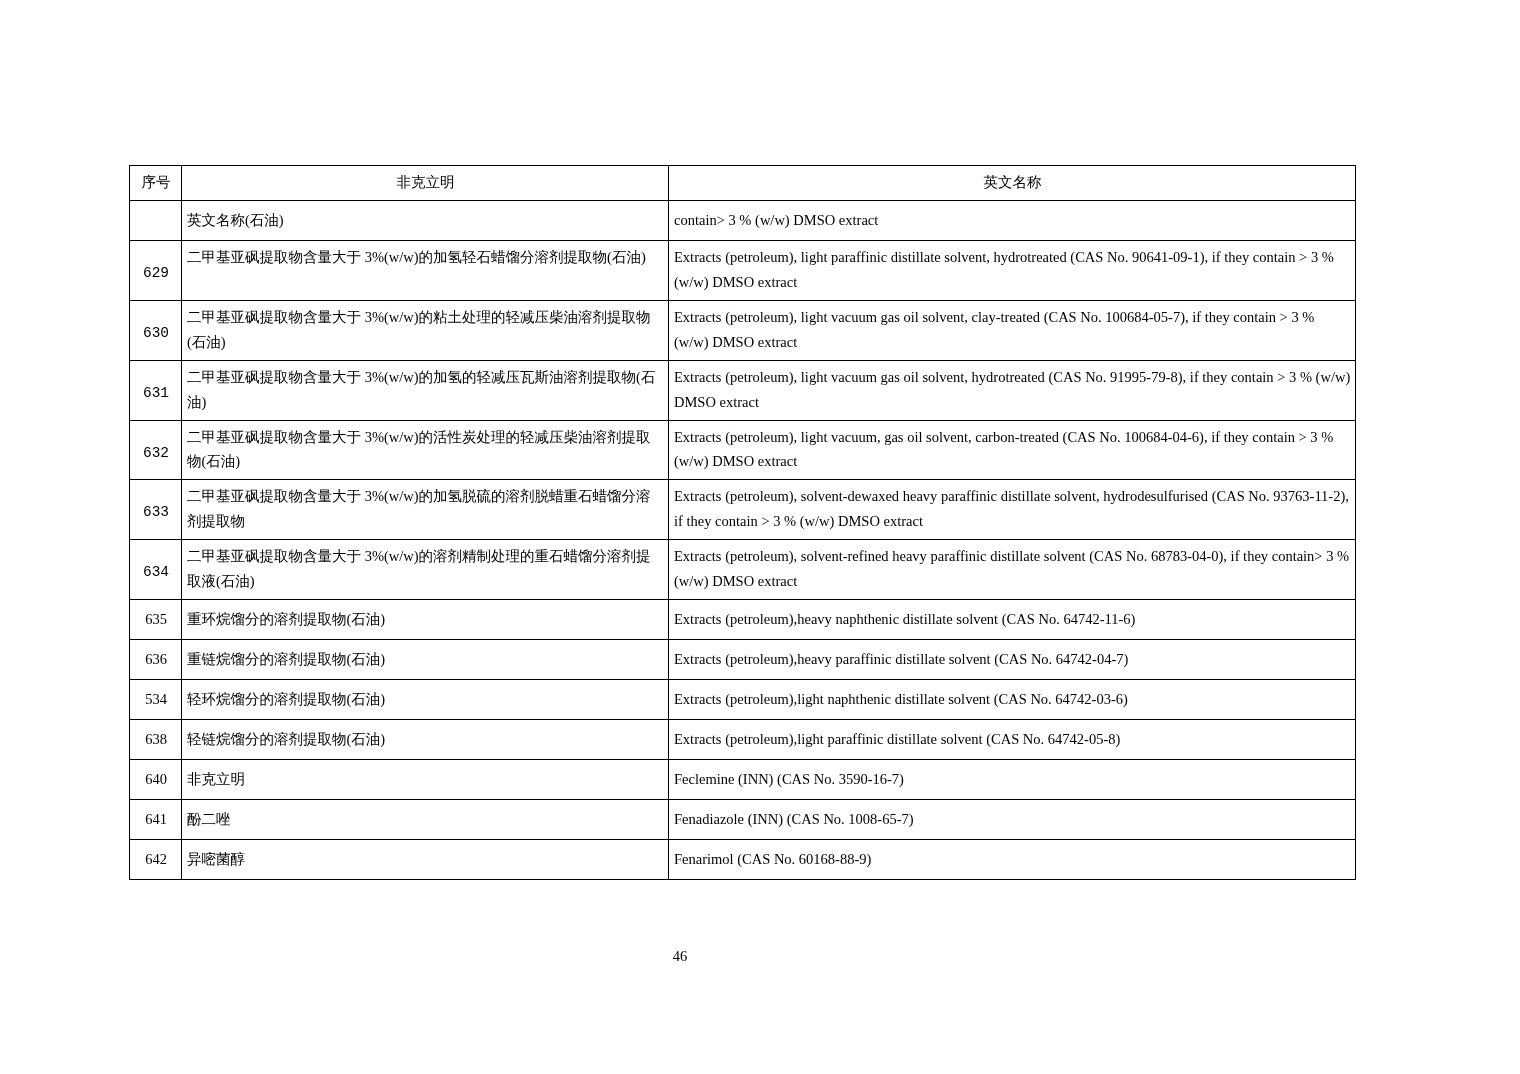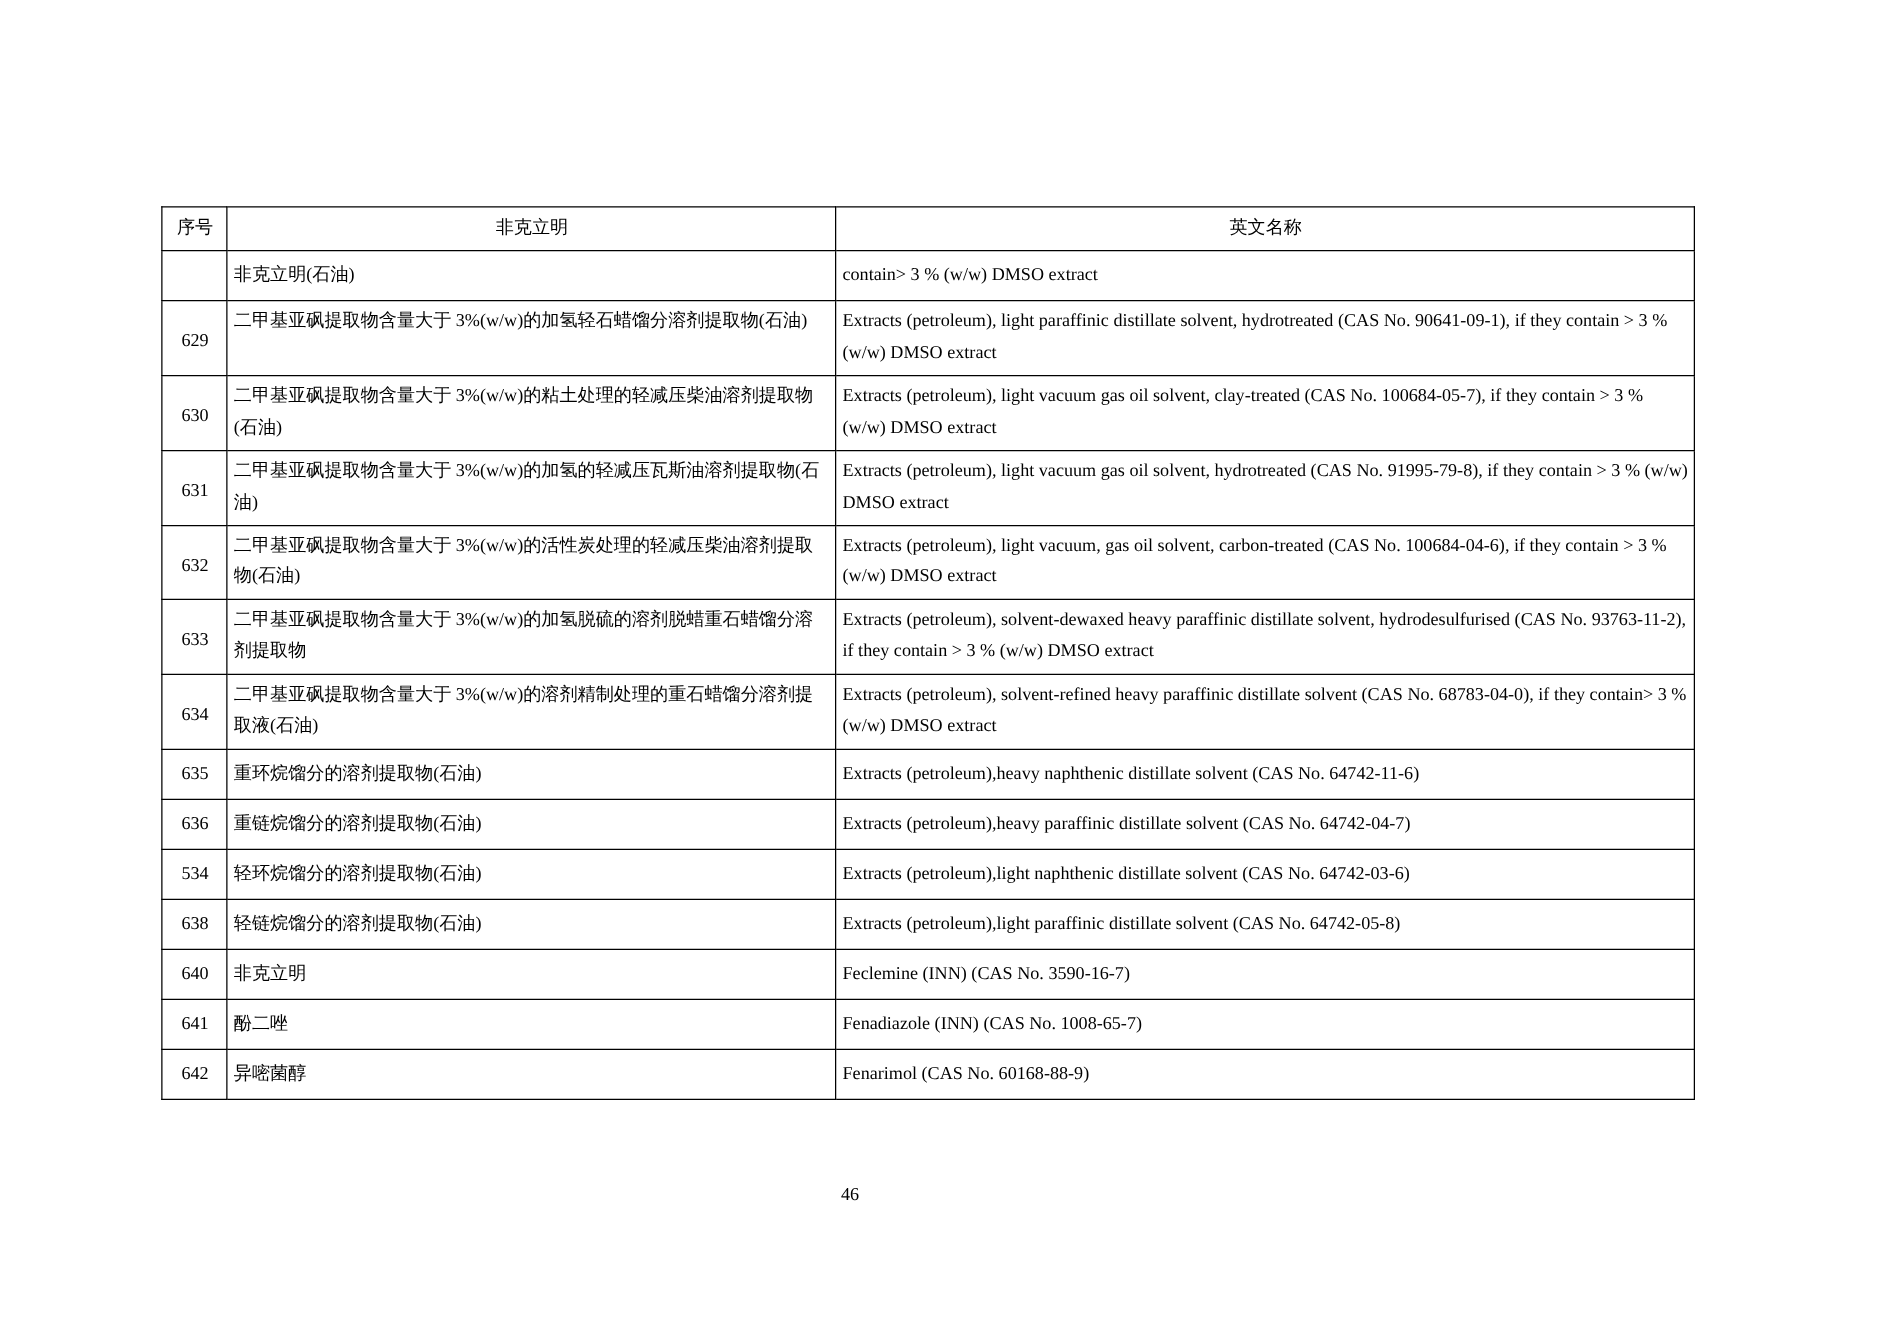--- a/index.html
+++ b/index.html
@@ -58,21 +58,21 @@
     font-size: 14.5px;
     letter-spacing: 0px;
   }
   .en-cell {
     text-align: left;
     font-size: 14.6px;
     font-family: Liberation Serif, serif;
   }
   
   tr.short td { padding-top: 7px; padding-bottom: 7px; }
-  tr.tall td.num-cell { padding-top: 20px; }
+  tr.tall td.num-cell { padding-top: 20px; font-family: Liberation Mono, monospace; }
   tr.first-row td { padding-top: 7px; padding-bottom: 7px; }
 
   .page-number {
     position: absolute;
     top: 948px;
     left: 0;
     width: 1360px;
     text-align: center;
     font-size: 14.5px;
     font-family: "Liberation Serif", serif;
@@ -92,21 +92,21 @@
     <thead>
       <tr>
         <th class="head-cell">序号</th>
         <th class="head-cell">非克立明</th>
         <th class="head-cell">英文名称</th>
       </tr>
     </thead>
     <tbody id="table-body">
         <tr class="short first-row">
           <td class="num-cell"></td>
-          <td class="cn-cell">非克立明(石油)</td>
+          <td class="cn-cell">英文名称(石油)</td>
           <td class="en-cell">contain&gt; 3 % (w/w) DMSO extract</td>
         </tr>
         <tr class="tall">
           <td class="num-cell">629</td>
           <td class="cn-cell">二甲基亚砜提取物含量大于 3%(w/w)的加氢轻石蜡馏分溶剂提取物(石油)</td>
           <td class="en-cell">Extracts (petroleum), light paraffinic distillate solvent, hydrotreated (CAS No. 90641-09-1), if they contain &gt; 3 % (w/w) DMSO extract</td>
         </tr>
         <tr class="tall">
           <td class="num-cell">630</td>
           <td class="cn-cell">二甲基亚砜提取物含量大于 3%(w/w)的粘土处理的轻减压柴油溶剂提取物(石油)</td>

